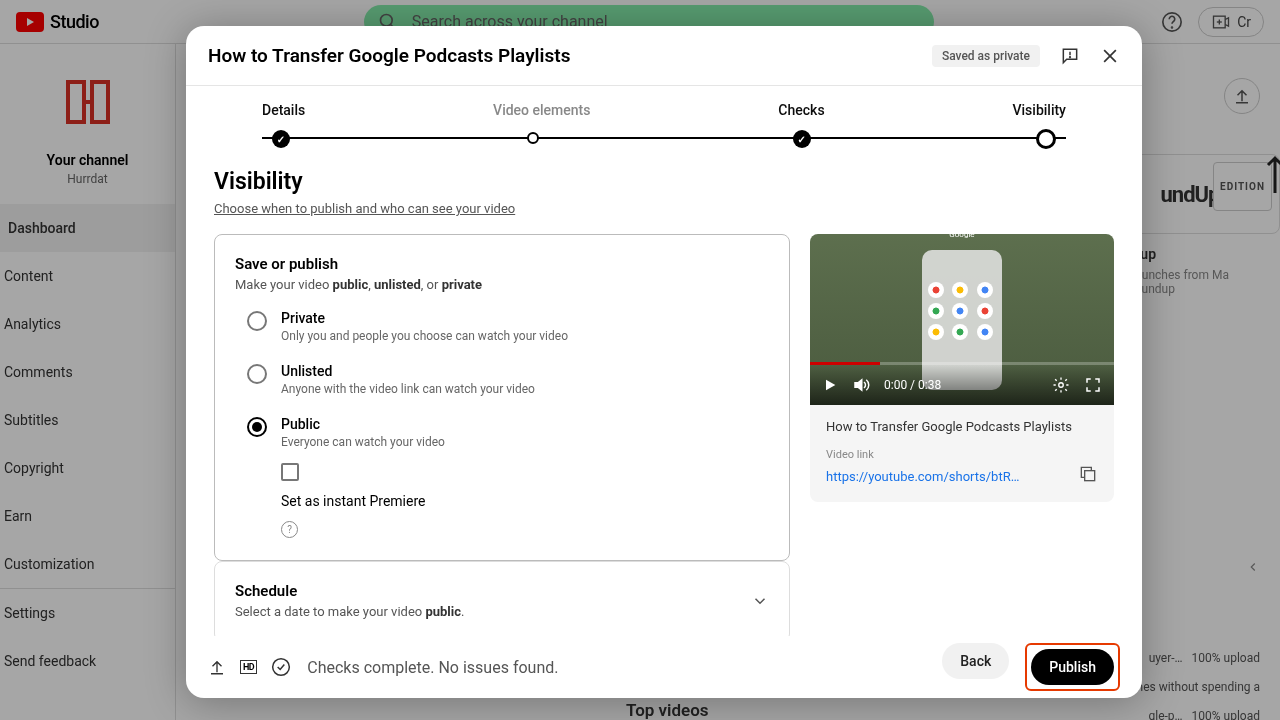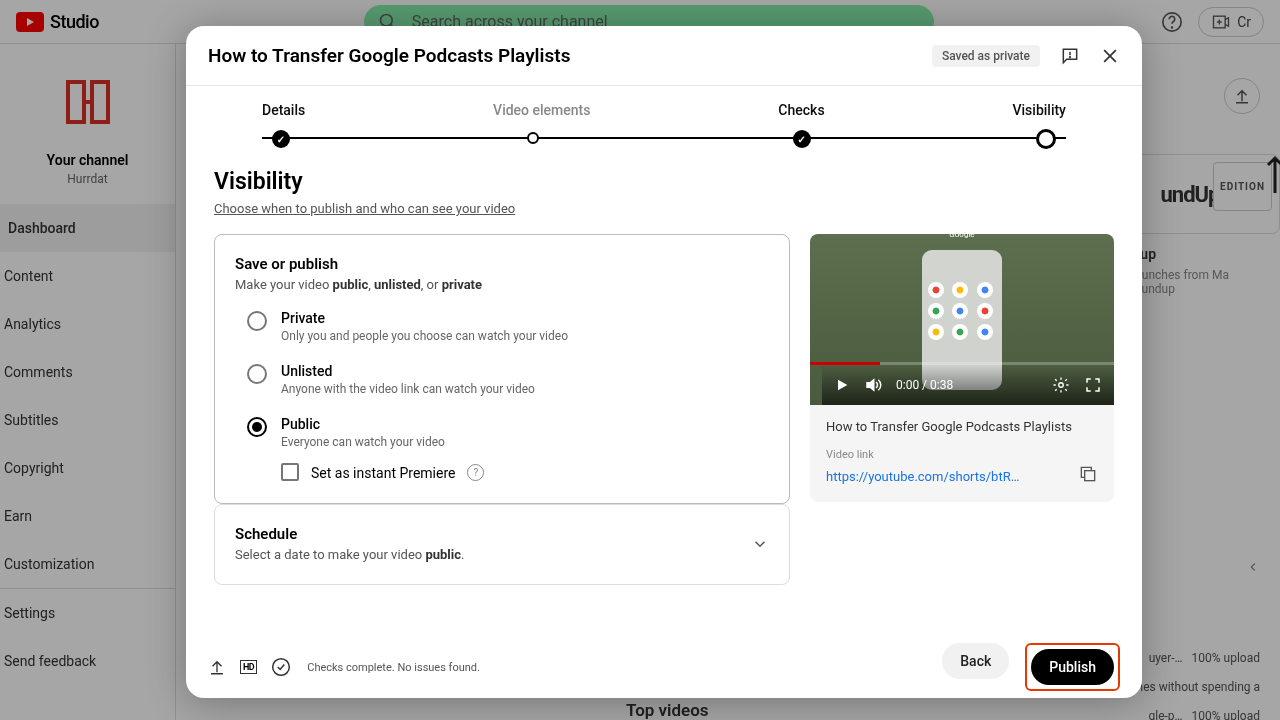--- a/index.html
+++ b/index.html
@@ -77,53 +77,53 @@
 
 .radio-list { margin-top: 18px; }
 .radio-item { display: flex; gap: 14px; margin-bottom: 20px; padding-left: 12px; }
 .radio-item:last-child { margin-bottom: 0; }
 .radio { width: 20px; height: 20px; border: 2px solid #777; border-radius: 50%; flex-shrink: 0; margin-top: 1px; display: flex; align-items: center; justify-content: center; }
 .radio.selected { border-color: #000; }
 .radio.selected::after { content: ""; width: 10px; height: 10px; background: #000; border-radius: 50%; }
 .radio-label { font-size: 14px; font-weight: 500; }
 .radio-desc { font-size: 12px; color: #666; margin-top: 3px; }
 
-.checkbox-row { display: flex; align-items: flex-end; gap: 12px; margin-top: 14px; padding-left: 46px; }
+.checkbox-row { display: flex; align-items: flex-start; gap: 12px; margin-top: 14px; padding-left: 46px; flex-direction: column; }
 .checkbox { width: 18px; height: 18px; border: 2px solid #777; border-radius: 2px; }
 .checkbox-label { font-size: 14px; }
 .help-icon { width: 17px; height: 17px; border: 1.5px solid #888; border-radius: 50%; display: flex; align-items: center; justify-content: center; font-size: 10px; color: #888; }
 
 .schedule-card { display: flex; align-items: center; justify-content: space-between; }
 
 
 .preview { background: #f5f5f5; border-radius: 8px; overflow: hidden; }
 .video-thumb { height: 171px; background: linear-gradient(#5d6f4e, #4a5a3e); position: relative; display: flex; align-items: center; justify-content: center; }
 .phone { width: 80px; height: 140px; background: rgba(230,230,230,0.85); border-radius: 10px; position: relative; padding: 8px 6px; }
 .phone-label { font-size: 8px; color: #fff; text-align: center; position: absolute; top: -20px; left: 0; right: 0; }
 .app-grid { display: grid; grid-template-columns: repeat(3, 1fr); gap: 5px; margin-top: 24px; }
 .app-ic { width: 16px; height: 16px; border-radius: 50%; background: #fff; }
 .app-ic.c1 { background: radial-gradient(#ea4335 30%, #fff 32%); }
 .app-ic.c2 { background: radial-gradient(#fbbc04 30%, #fff 32%); }
 .app-ic.c3 { background: radial-gradient(#4285f4 30%, #fff 32%); }
 .app-ic.c4 { background: radial-gradient(#34a853 30%, #fff 32%); }
-.vid-controls { position: absolute; bottom: 0; left: 12px; right: 0; height: 40px; background: linear-gradient(transparent, rgba(0,0,0,0.6)); display: flex; align-items: center; padding: 0 12px; gap: 14px; color: #fff; }
+.vid-controls { position: absolute; bottom: 0; left: 0; right: 0; height: 40px; background: linear-gradient(transparent, rgba(0,0,0,0.6)); display: flex; align-items: center; padding: 0 12px; gap: 14px; color: #fff; }
 .vid-progress { position: absolute; bottom: 40px; left: 0; width: 23%; height: 3px; background: #cc0000; }
 .vid-progress-bg { position: absolute; bottom: 40px; left: 0; right: 0; height: 3px; background: rgba(255,255,255,0.25); }
 .vid-time { font-size: 12px; }
 .vid-controls .spacer { flex: 1; }
 .preview-meta { padding: 14px 16px 18px; }
 .preview-title { font-size: 13px; color: #333; margin-bottom: 14px; }
 .link-label { font-size: 11px; color: #888; margin-bottom: 3px; }
 .link-row { display: flex; align-items: flex-end; justify-content: space-between; }
 .link-url { font-size: 13px; color: #1a73e8; white-space: nowrap; overflow: hidden; text-overflow: ellipsis; max-width: 230px; }
 
 
 .dlg-footer { height: 62px; border-top: 0; display: flex; align-items: center; padding: 0 22px; }
 .footer-icons { display: flex; align-items: center; gap: 14px; }
-.footer-status { font-size: 11px; color: #555; margin-left: 16px; }
+.footer-status { font-size: 16px; color: #555; margin-left: 16px; }
 .footer-btns { margin-left: auto; display: flex; gap: 10px; }
 .btn { height: 36px; padding: 0 18px; border-radius: 18px; font-size: 14px; font-weight: 500; display: flex; align-items: center; cursor: pointer; }
 .btn-back { background: #f1f1f1; color: #222; }
 .btn-publish { background: #000; color: #fff; }
 .publish-highlight { border: 2px solid #e63900; border-radius: 6px; padding: 4px; margin-left: 6px; }
 
 svg { display: block; }
 </style>
 </head>
 <body>

